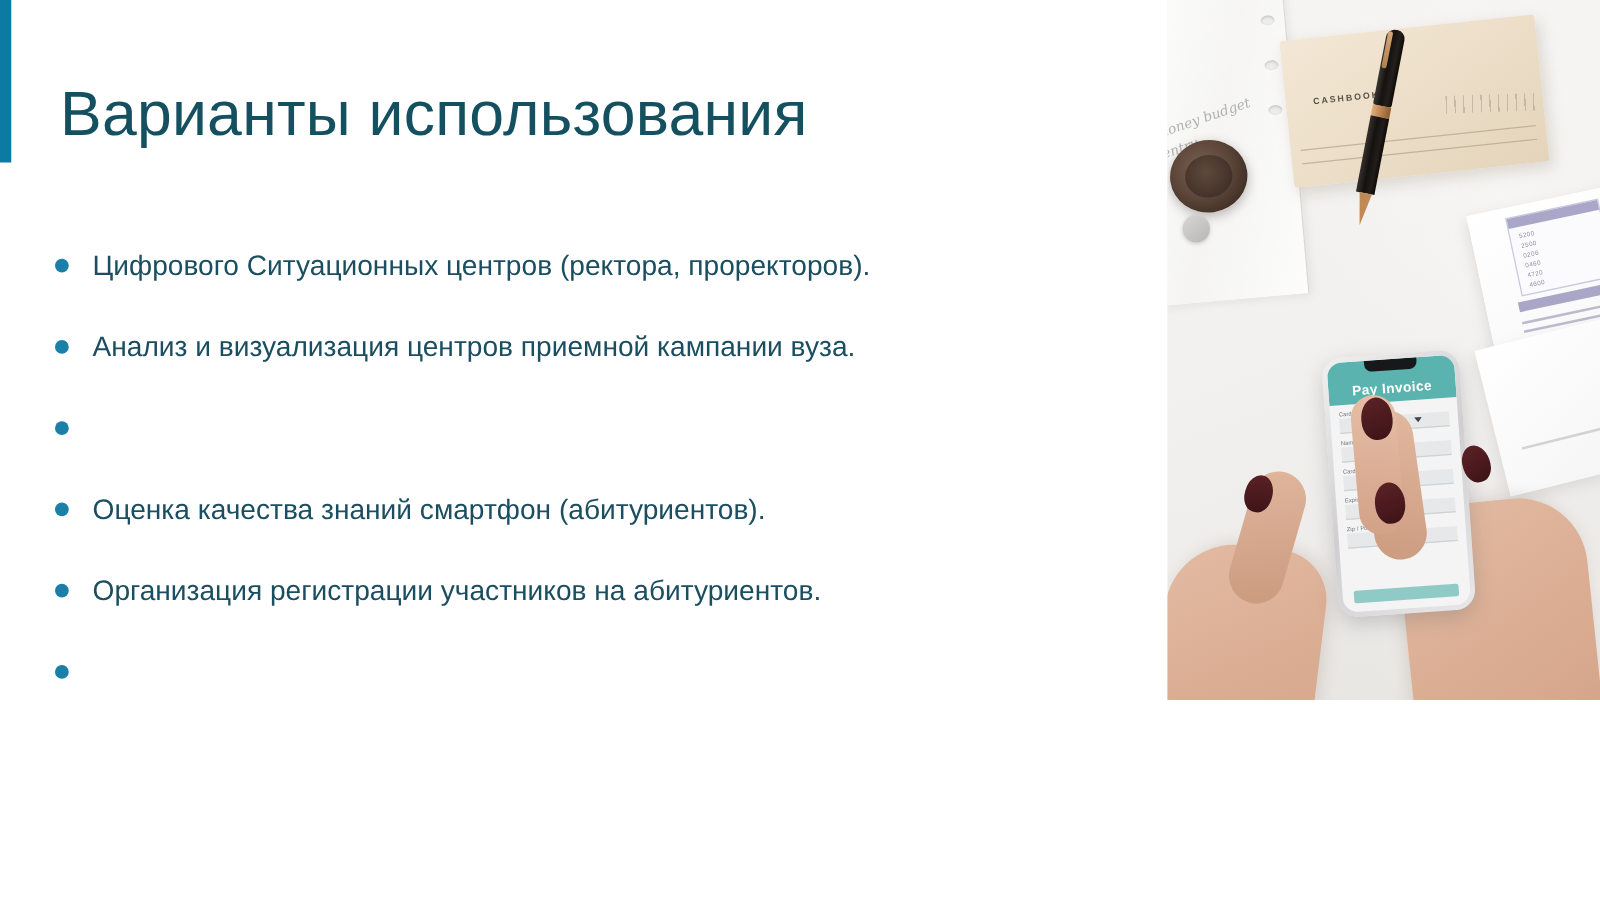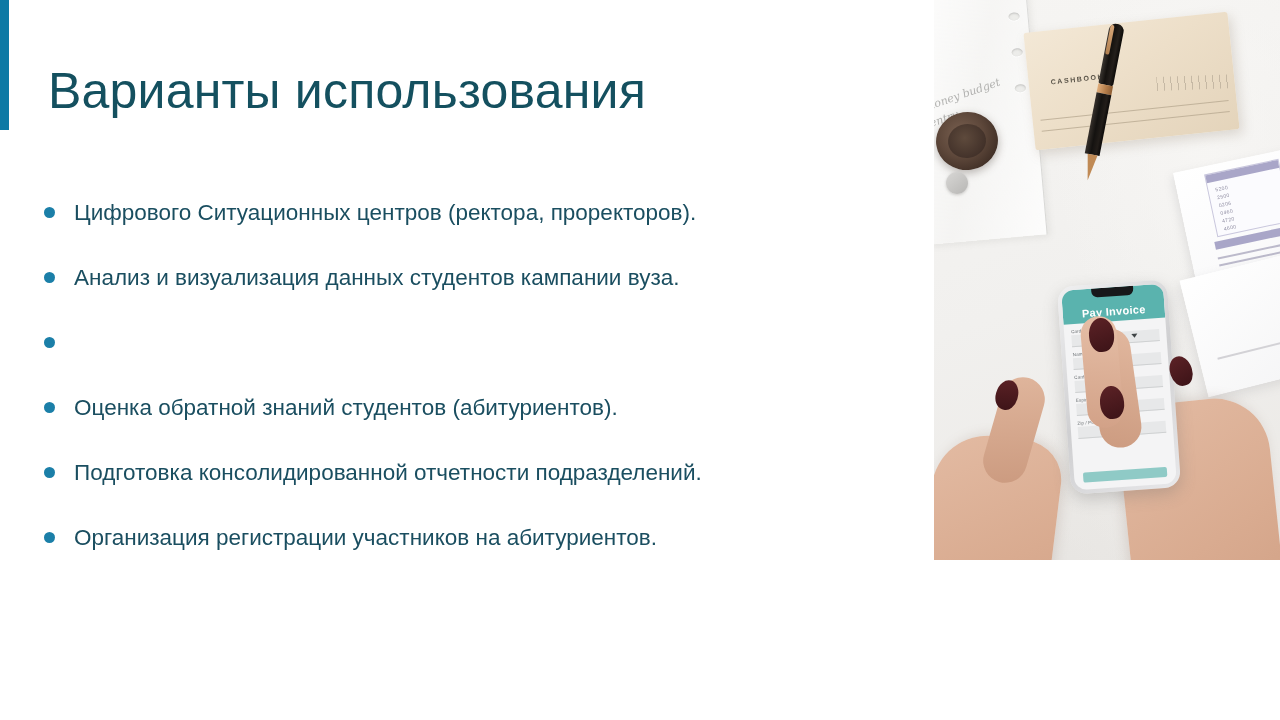--- a/index.html
+++ b/index.html
@@ -510,32 +510,28 @@
 
   <h1 class="title">Варианты использования</h1>
 
   <ul class="bullets">
     <li class="bullet-row">
       <span class="bullet-dot"></span>
       <span class="bullet-text">Цифрового Ситуационных центров (ректора, проректоров).</span>
     </li>
     <li class="bullet-row">
       <span class="bullet-dot"></span>
-      <span class="bullet-text">Анализ и визуализация данных студентов кампании вуза.</span>
+      <span class="bullet-text">Анализ и визуализация центров приемной кампании вуза.</span>
     </li>
     <li class="bullet-row">
       <span class="bullet-dot"></span>
     </li>
     <li class="bullet-row">
       <span class="bullet-dot"></span>
-      <span class="bullet-text">Оценка обратной знаний студентов (абитуриентов).</span>
-    </li>
-    <li class="bullet-row">
-      <span class="bullet-dot"></span>
-      <span class="bullet-text">Подготовка консолидированной отчетности подразделений.</span>
+      <span class="bullet-text">Оценка качества знаний смартфон (абитуриентов).</span>
     </li>
     <li class="bullet-row">
       <span class="bullet-dot"></span>
       <span class="bullet-text">Организация регистрации участников на абитуриентов.</span>
     </li>
     <li class="bullet-row">
       <span class="bullet-dot"></span>
     </li>
   </ul>
 

